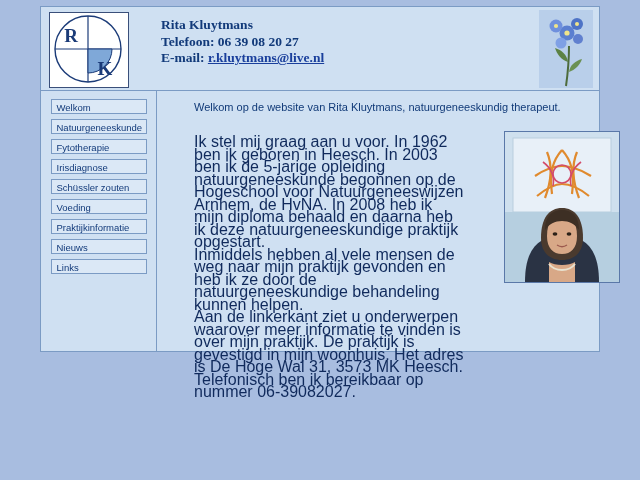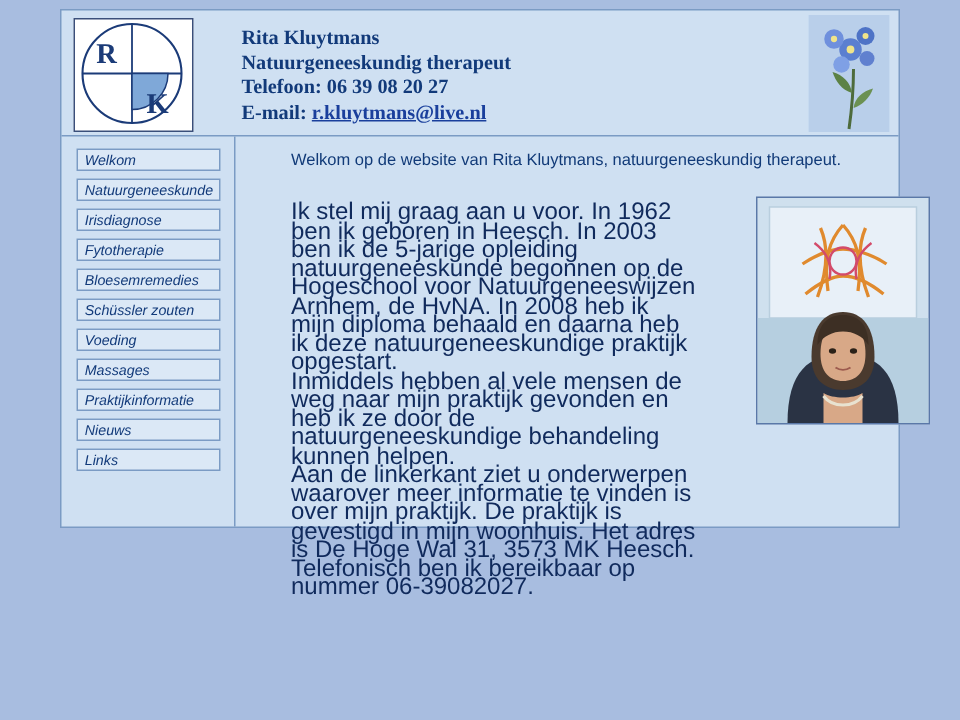--- a/index.html
+++ b/index.html
@@ -72,21 +72,20 @@
   }
   .sidebar {
     position: absolute;
     left: 0;
     top: 0;
     width: 116px;
     height: 260px;
     border-right: 1px solid #7b9bc4;
     box-sizing: border-box;
     padding-top: 8px;
-    font-style: italic;
   }
   .nav-item {
     display: block;
     width: 96px;
     margin: 0 auto 5px auto;
     height: 15px;
     line-height: 15px;
     background: #dbe8f6;
     border: 1px solid #7b9bc4;
     color: #123a7a;
@@ -149,21 +148,20 @@
         <line x1="38" y1="3" x2="38" y2="69" stroke="#1b3b78" stroke-width="1.2"></line>
         <line x1="5" y1="36" x2="71" y2="36" stroke="#1b3b78" stroke-width="1.2"></line>
         <path d="M38 36 L62 36 A24 24 0 0 1 38 60 Z" fill="#7fa8d8" stroke="#1b3b78" stroke-width="1"></path>
         <text x="21" y="29" font-family="Liberation Serif, serif" font-size="19" font-weight="bold" fill="#1b3b78" text-anchor="middle">R</text>
         <text x="55" y="62" font-family="Liberation Serif, serif" font-size="19" font-weight="bold" fill="#1b3b78" text-anchor="middle">K</text>
       </svg>
     </div>
 
     <div class="header-text">
       <div class="line">Rita Kluytmans</div>
-      <div class="line">Natuurgeneeskundig therapeut</div>
       <div class="line">Telefoon: 06 39 08 20 27</div>
       <div class="line"><span>E-mail: </span><a href="#">r.kluytmans@live.nl</a></div>
     </div>
 
     <div class="flower">
       <svg width="54" height="78" viewBox="0 0 54 78">
         <rect x="0" y="0" width="54" height="78" fill="#b9cfea"></rect>
         <path d="M30 36 C30 50 29 62 27 76" stroke="#4d6b3c" stroke-width="2" fill="none"></path>
         <path d="M29 52 C22 50 18 44 16 38 C23 40 28 45 29 52 Z" fill="#5c8245"></path>
         <path d="M30 62 C36 60 41 55 43 49 C36 51 31 55 30 62 Z" fill="#6b9152"></path>
@@ -178,26 +176,24 @@
       </svg>
     </div>
 
   </div>
 
   <div class="body-area">
 
     <div class="sidebar">
       <div class="nav-item">Welkom</div>
       <div class="nav-item">Natuurgeneeskunde</div>
+      <div class="nav-item">Fytotherapie</div>
       <div class="nav-item">Irisdiagnose</div>
-      <div class="nav-item">Fytotherapie</div>
-      <div class="nav-item">Bloesemremedies</div>
       <div class="nav-item">Schüssler zouten</div>
       <div class="nav-item">Voeding</div>
-      <div class="nav-item">Massages</div>
       <div class="nav-item">Praktijkinformatie</div>
       <div class="nav-item">Nieuws</div>
       <div class="nav-item">Links</div>
     </div>
 
     <div class="content">
 
       <div class="welcome">Welkom op de website van Rita Kluytmans, natuurgeneeskundig therapeut.</div>
 
       <div class="article">

